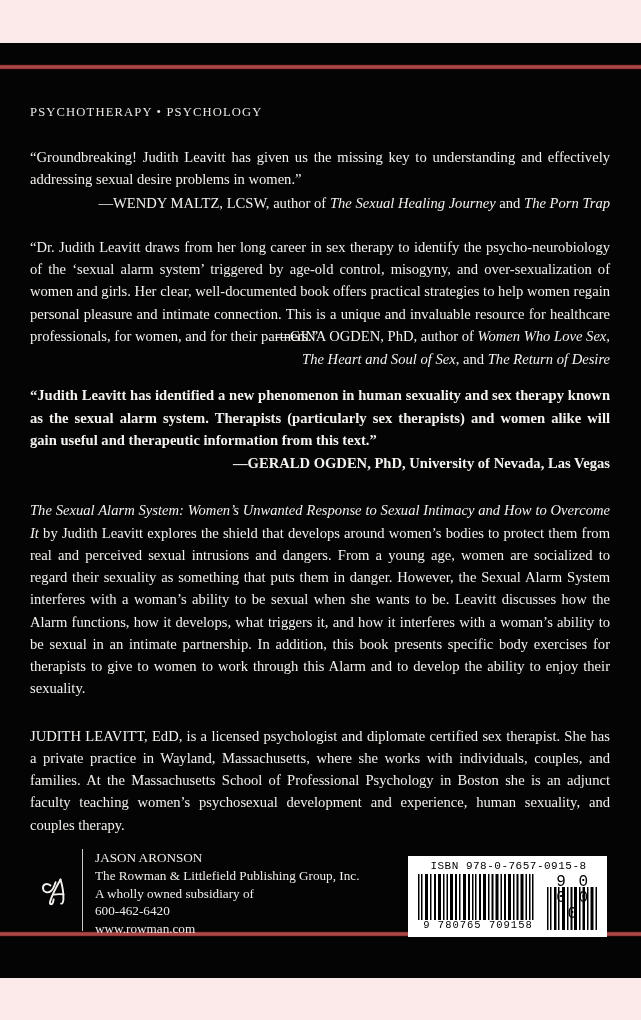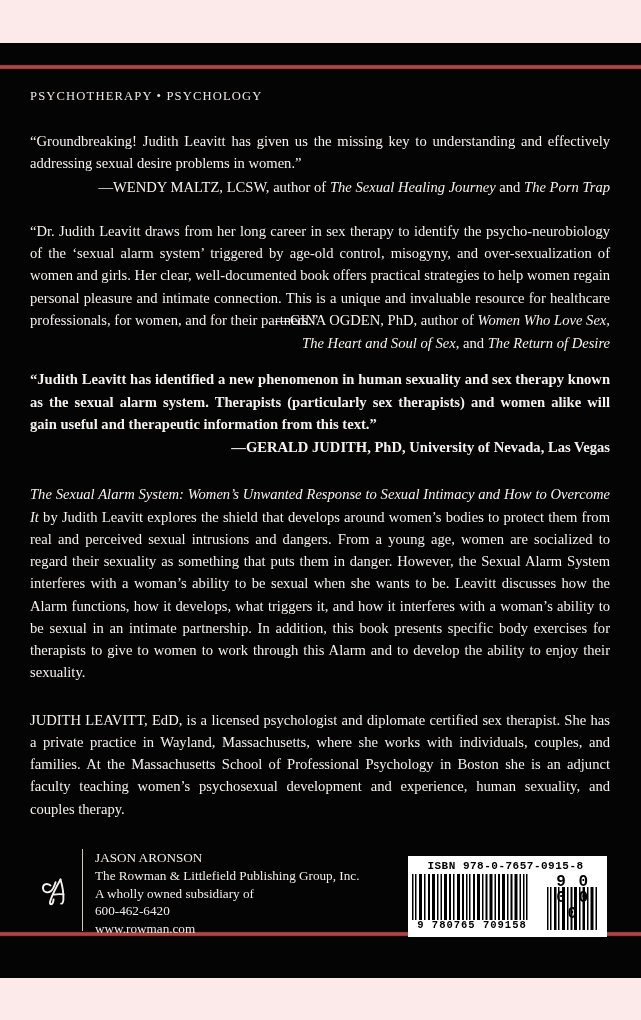--- a/index.html
+++ b/index.html
@@ -44,21 +44,21 @@
                 #a34040 26%, #b04a4a 50%, #a34040 74%,
                 #1d0707 84%, #1d0707 100%);
   }
   .rule-top    { top: 21px; }
   .rule-bottom { bottom: 41px; }
 
   
   .content {
     position: absolute;
     left: 30px;
-    top: 0;
+    top: 16px;
     width: 580px;
     color: #f2efec;
   }
 
   .category {
     margin-top: 46px;
     font-size: 12.6px;
     letter-spacing: 1.15px;
     color: #ece7e3;
     white-space: nowrap;
@@ -135,22 +135,21 @@
 
   
   .barcode-box {
     position: absolute;
     left: 378px;
     top: 9px;
     width: 199px;
     height: 81px;
     background: #ffffff;
     box-sizing: border-box;
-    padding: 5px 7px 4px 3px;
-    font-weight: bold;
+    padding: 5px 7px 4px 9px;
   }
   .isbn-text {
     font-family: "Liberation Mono", "DejaVu Sans Mono", monospace;
     font-size: 11px;
     letter-spacing: 0.5px;
     color: #000;
     text-align: center;
     line-height: 1;
     margin-bottom: 2px;
     white-space: nowrap;
@@ -208,21 +207,21 @@
       </p>
 
       <p class="blurb q2">
         <span>“Dr. Judith Leavitt draws from her long career in sex therapy to identify the psycho-neurobiology of the ‘sexual alarm system’ triggered by age-old control, misogyny, and over-sexualization of women and girls. Her clear, well-documented book offers practical strategies to help women regain personal pleasure and intimate connection. This is a unique and invaluable resource for healthcare professionals, for women, and for their partners.”</span>
         <span class="attrib-inline"><span>—GINA OGDEN, PhD, author of </span><i>Women Who Love Sex,</i></span>
         <span class="attrib"><i>The Heart and Soul of Sex</i><span>, and </span><i>The Return of Desire</i></span>
       </p>
 
       <p class="blurb q3">
         <span>“Judith Leavitt has identified a new phenomenon in human sexuality and sex therapy known as the sexual alarm system. Therapists (particularly sex therapists) and women alike will gain useful and therapeutic information from this text.”</span>
-        <span class="attrib">—GERALD JUDITH, PhD, University of Nevada, Las Vegas</span>
+        <span class="attrib">—GERALD OGDEN, PhD, University of Nevada, Las Vegas</span>
       </p>
 
       <p class="blurb desc"><i>The Sexual Alarm System: Women’s Unwanted Response to Sexual Intimacy and How to Overcome It</i><span> by Judith Leavitt explores the shield that develops around women’s bodies to protect them from real and perceived sexual intrusions and dangers. From a young age, women are socialized to regard their sexuality as something that puts them in danger. However, the Sexual Alarm System interferes with a woman’s ability to be sexual when she wants to be. Leavitt discusses how the Alarm functions, how it develops, what triggers it, and how it interferes with a woman’s ability to be sexual in an intimate partnership. In addition, this book presents specific body exercises for therapists to give to women to work through this Alarm and to develop the ability to enjoy their sexuality.</span></p>
 
       <p class="blurb bio">JUDITH LEAVITT, EdD, is a licensed psychologist and diplomate certified sex therapist. She has a private practice in Wayland, Massachusetts, where she works with individuals, couples, and families. At the Massachusetts School of Professional Psychology in Boston she is an adjunct faculty teaching women’s psychosexual development and experience, human sexuality, and couples therapy.</p>
 
     </div>
 
     <div class="footer">
 

